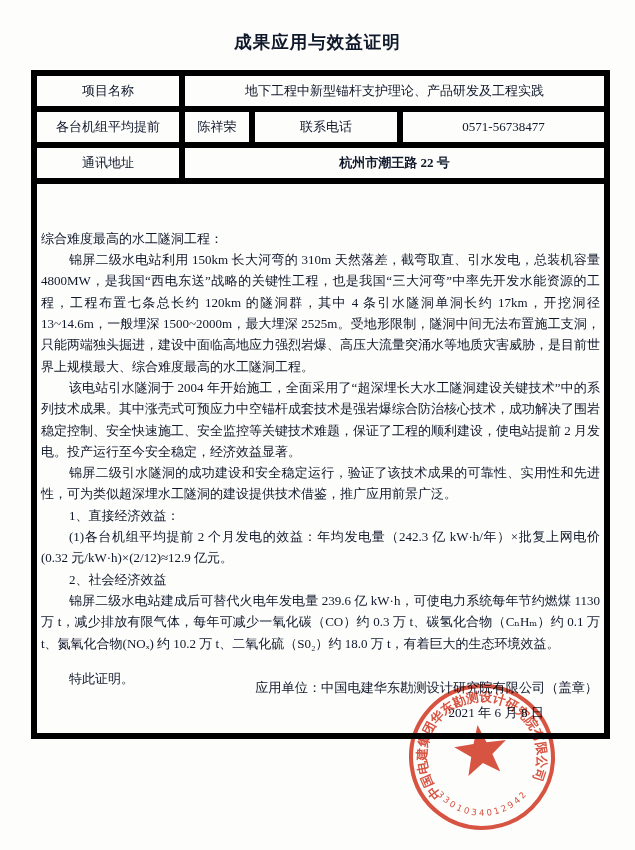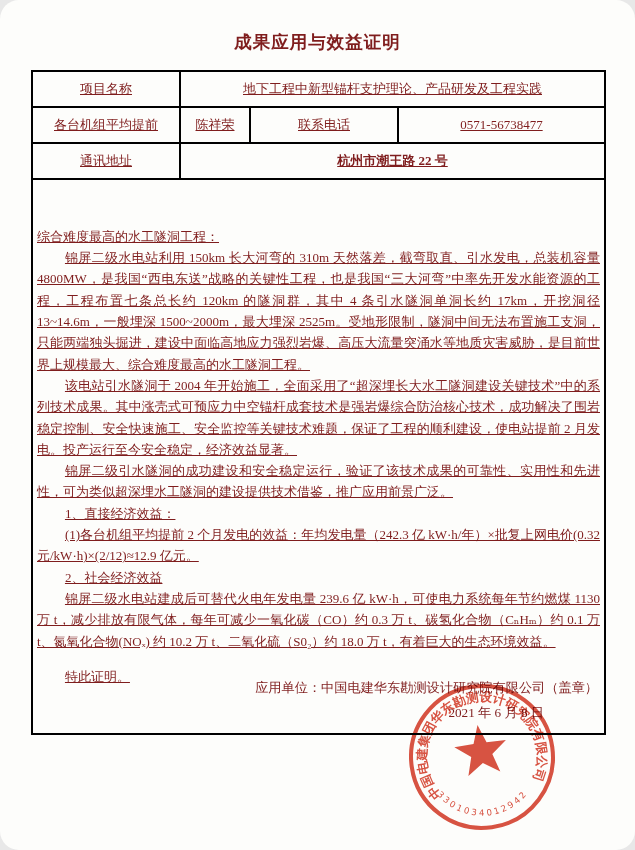--- a/index.html
+++ b/index.html
@@ -3,50 +3,48 @@
 <meta charset="utf-8">
 <style>
   * { margin: 0; padding: 0; box-sizing: border-box; }
   html, body { background: #e8e8e8; }
   .page {
     position: relative;
     width: 635px;
     height: 850px;
     margin: 0 auto;
     background: #fdfdfb;
-    color: #7f1d1d;
+    color: #0f172a;
     font-family: "Liberation Serif", "DejaVu Serif", serif;
     overflow: hidden;
-    border-radius: 19px;
   }
   .doc-title {
     position: absolute;
     top: 30px;
     left: 0;
     width: 100%;
     text-align: center;
     font-size: 17.5px;
     font-weight: bold;
     letter-spacing: 1px;
   }
   table.cert {
     position: absolute;
     left: 31px;
     top: 70px;
     width: 573px;
     border-collapse: collapse;
     table-layout: fixed;
   }
   table.cert td {
-    border: 2px solid #000000;
+    border: 6px solid #000000;
     font-size: 13px;
     vertical-align: middle;
     text-align: center;
     padding: 2px 4px;
-    text-decoration: underline;
   }
   tr.hrow { height: 36px; }
   td.content-cell {
     height: 555px;
     vertical-align: top;
     text-align: left;
     padding: 3px 7px 0 7px;
     position: relative;
   }
   td.bold-val { font-weight: bold; }

